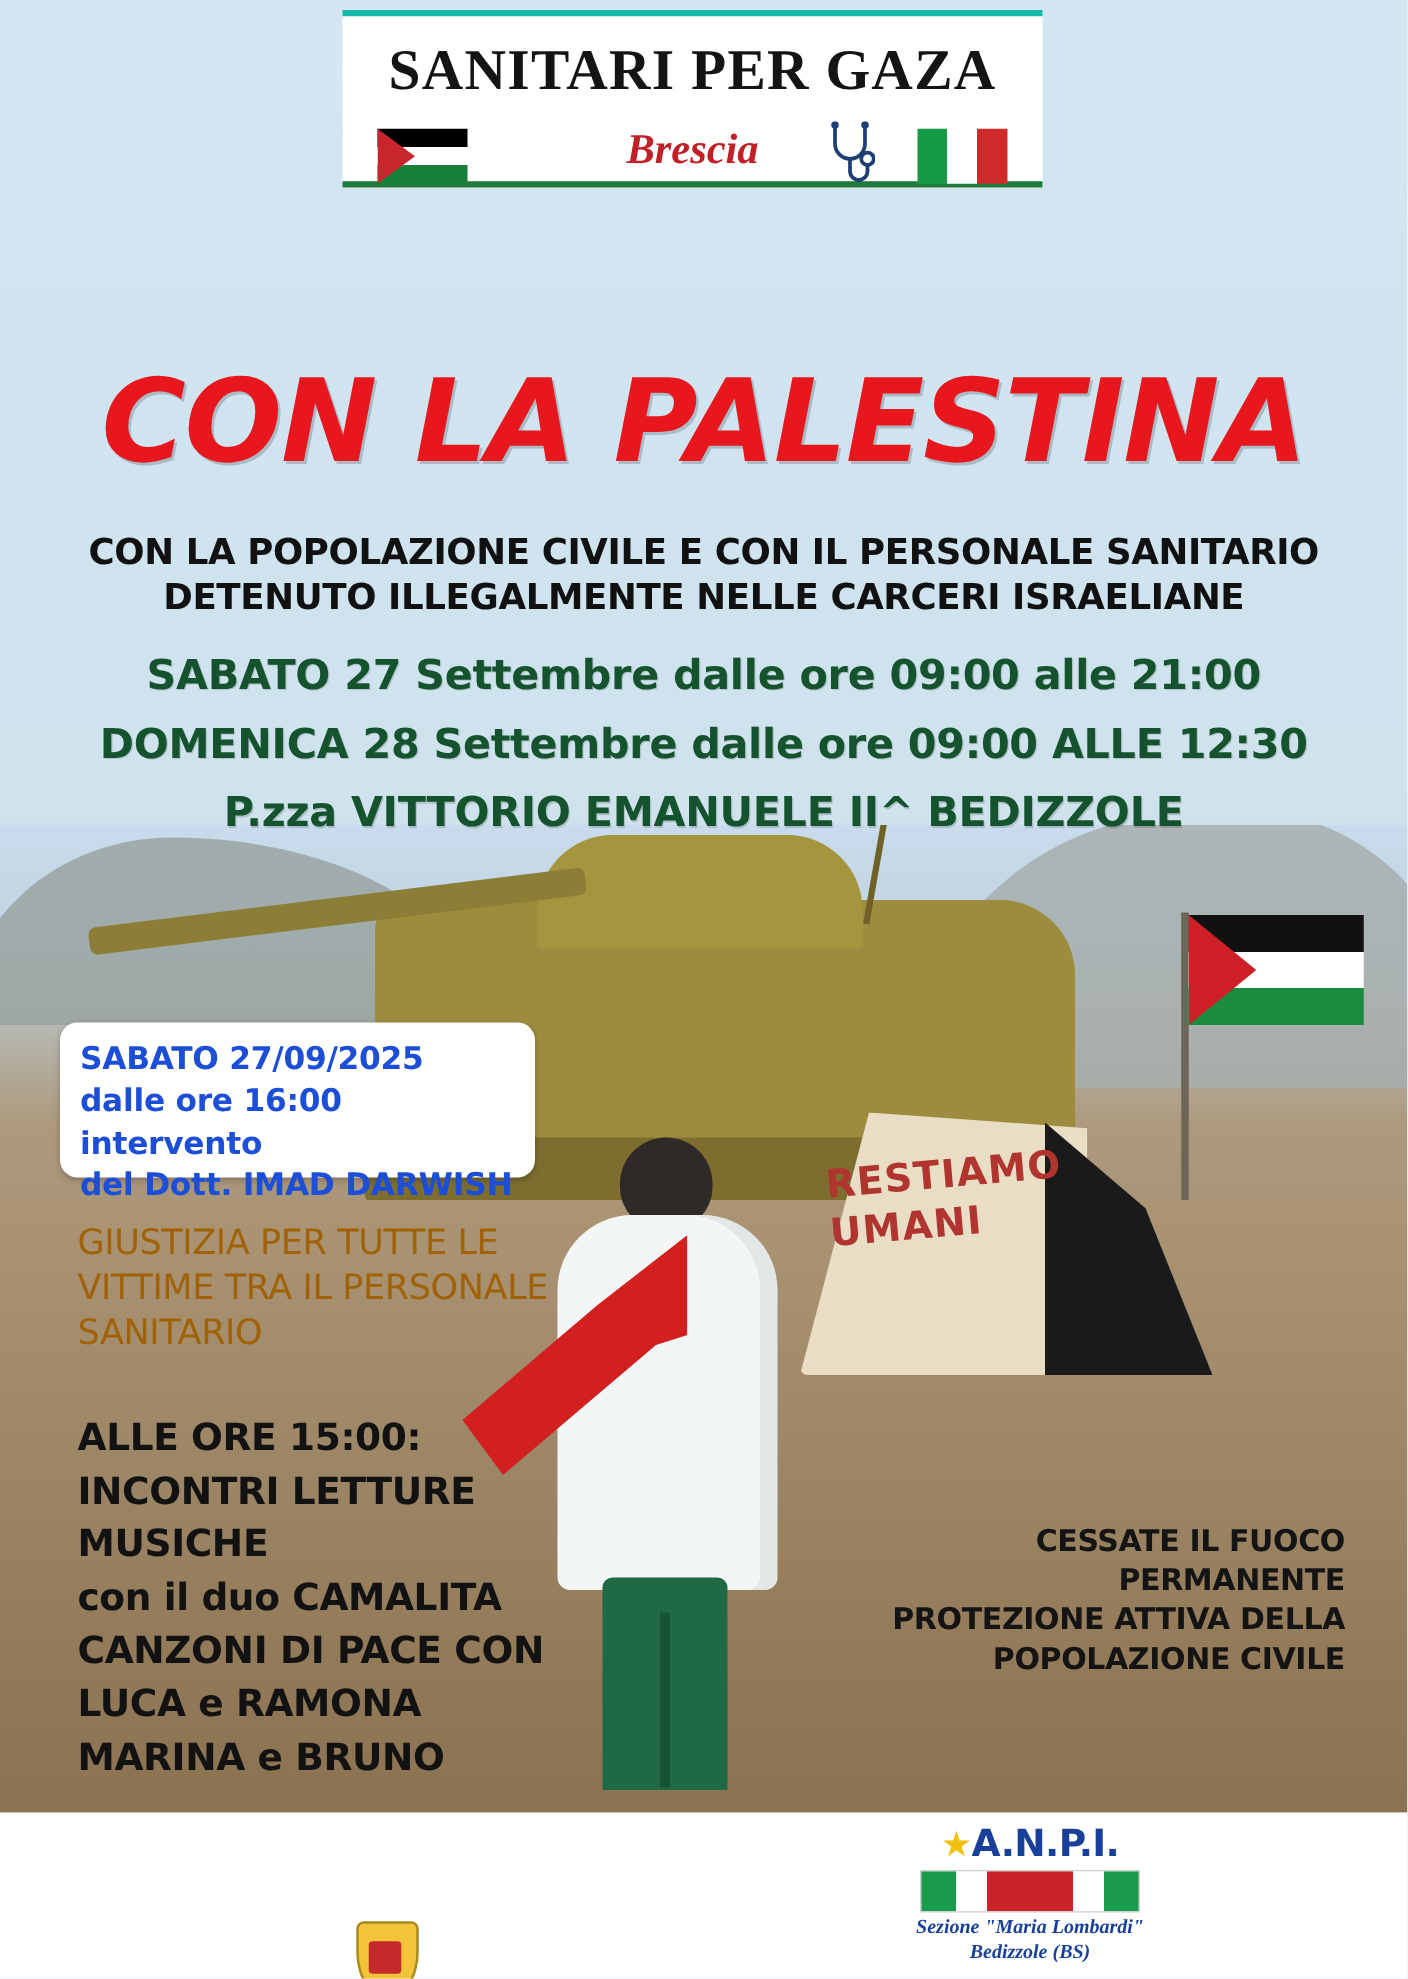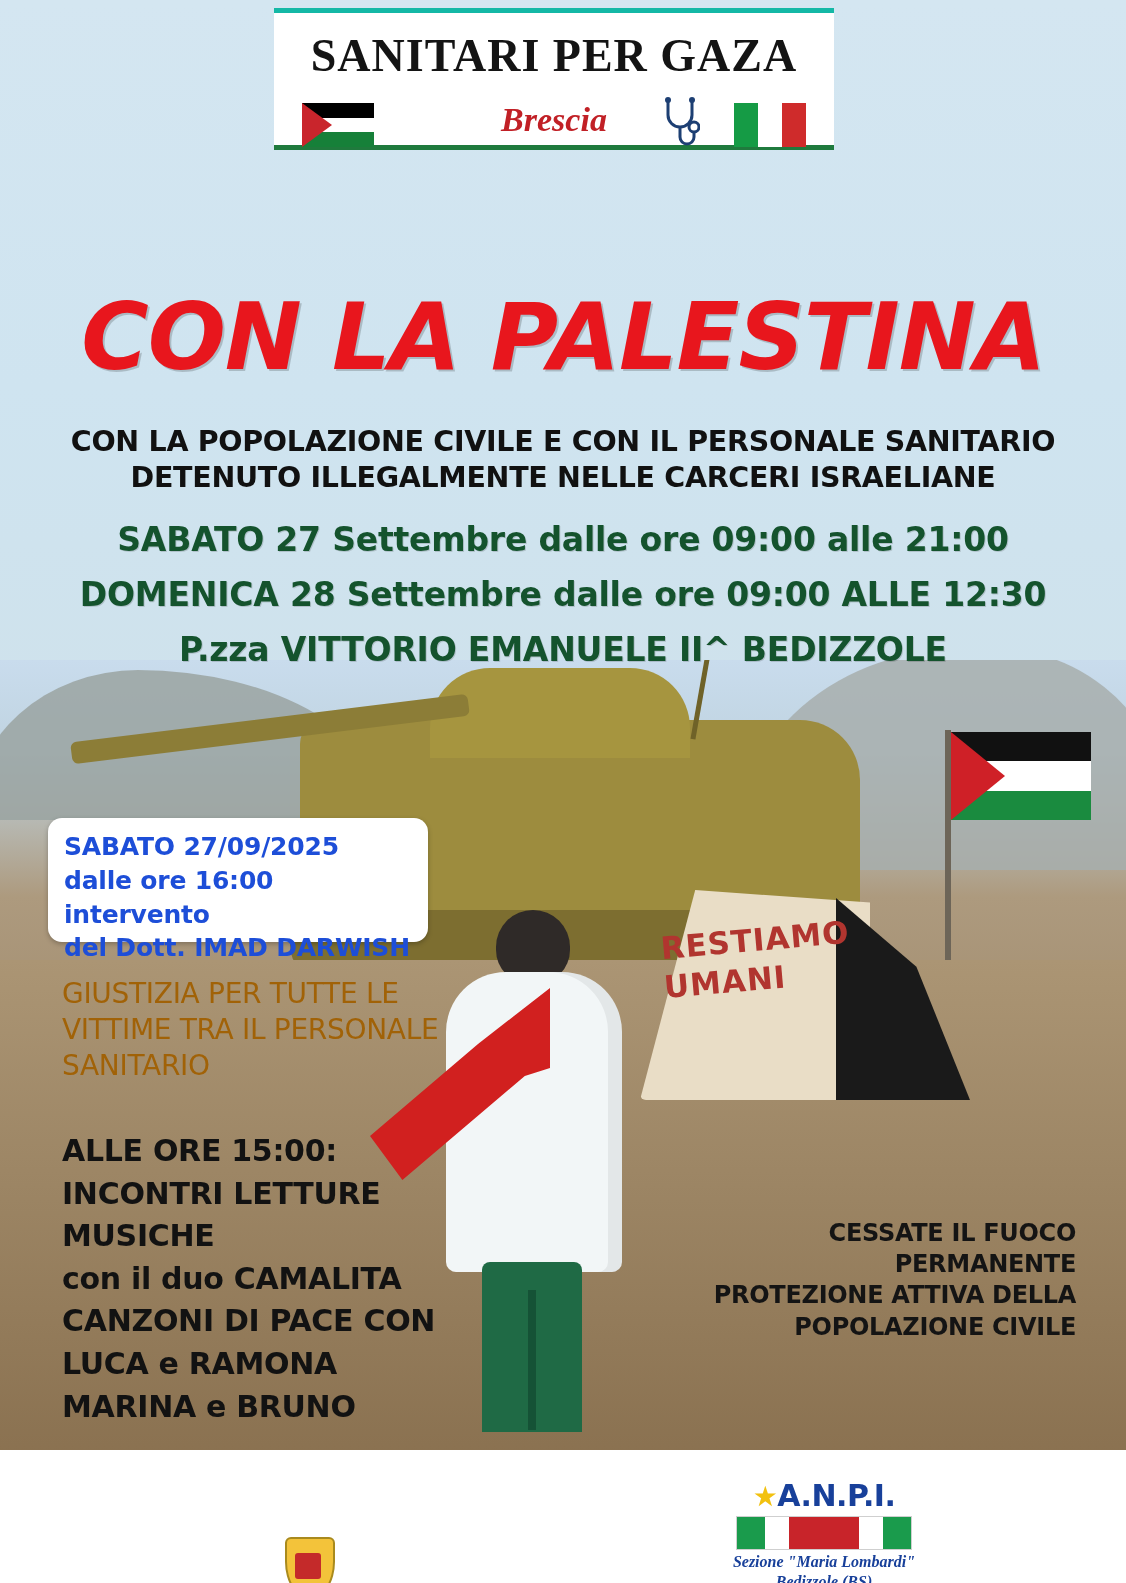--- a/index.html
+++ b/index.html
@@ -415,21 +415,20 @@
     top: 1458px;
     width: 200px;
     text-align: center;
   }
   .anpi-title {
     font-family: "DejaVu Sans", sans-serif;
     font-weight: bold;
     font-size: 30px;
     color: #18409a;
     letter-spacing: -0.5px;
-    margin-top: 20px;
   }
   .anpi-star {
     color: #f2c10f;
     font-size: 28px;
   }
   .anpi-bars {
     width: 176px;
     height: 34px;
     margin: 3px auto 2px auto;
     background: linear-gradient(90deg,

